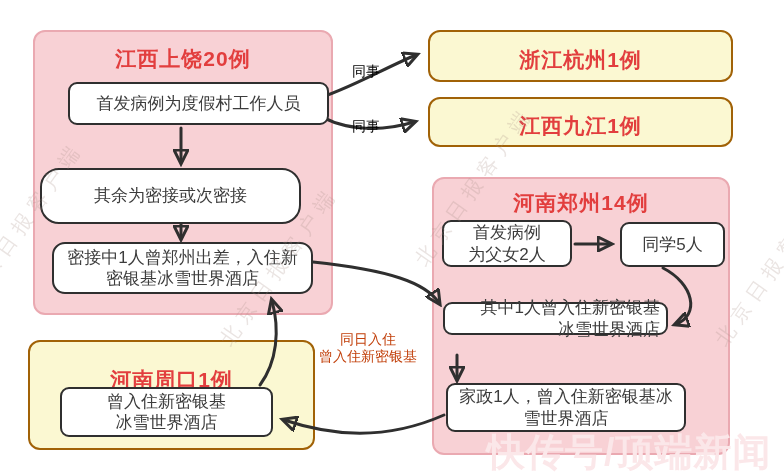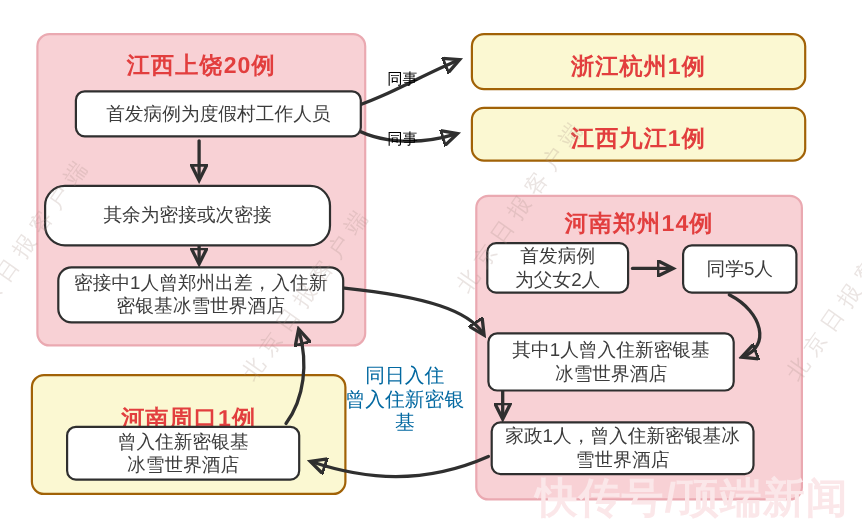--- a/index.html
+++ b/index.html
@@ -19,21 +19,21 @@
     display:flex;flex-direction:column;align-items:center;justify-content:center;
     font-size:17px;color:#3c3c3c;line-height:1.25;text-align:center;z-index:3;
     box-sizing:border-box;padding:2px 6px;
   }
   .node .ln{display:block;white-space:nowrap;}
   svg.arrows{position:absolute;left:0;top:0;z-index:2;}
   svg.arrows path{fill:none;stroke:var(--ink,#2f2f2f);stroke-width:3;stroke-linecap:round;}
   .edge-label{position:absolute;font-size:14px;color:#000000;z-index:4;white-space:nowrap;}
   .annotation{
     position:absolute;left:306px;top:331px;width:124px;text-align:center;
-    font-size:18px;color:#0369a1;line-height:1.2;z-index:4;
+    font-size:14px;color:#c2410c;line-height:1.2;z-index:4;
   }
   .wm-press{
     position:absolute;white-space:nowrap;font-size:20px;letter-spacing:7px;
     color:rgba(168,142,132,0.24);transform:rotate(-55deg);transform-origin:left center;
     z-index:5;pointer-events:none;
   }
   .wm-brand{
     position:absolute;left:487px;top:427px;font-size:38px;font-weight:bold;
     color:#fbe7e9;letter-spacing:1px;white-space:nowrap;z-index:6;pointer-events:none;
   }
@@ -96,21 +96,21 @@
 
   <div class="node" style="left:442px;top:220px;width:130px;height:47px;">
     <span class="ln">首发病例</span>
     <span class="ln">为父女2人</span>
   </div>
 
   <div class="node" style="left:620px;top:222px;width:105px;height:45px;align-items:center;">
     <span class="ln">同学5人</span>
   </div>
 
-  <div class="node" style="left:443px;top:302px;width:225px;height:54px;">
+  <div class="node" style="left:443px;top:302px;width:225px;height:33px;align-items:flex-end;">
     <span class="ln">其中1人曾入住新密银基</span>
     <span class="ln">冰雪世界酒店</span>
   </div>
 
   <div class="node" style="left:446px;top:383px;width:240px;height:49px;">
     <span class="ln">家政1人，曾入住新密银基冰</span>
     <span class="ln">雪世界酒店</span>
   </div>
 
   <div class="node" style="left:60px;top:387px;width:213px;height:50px;">

